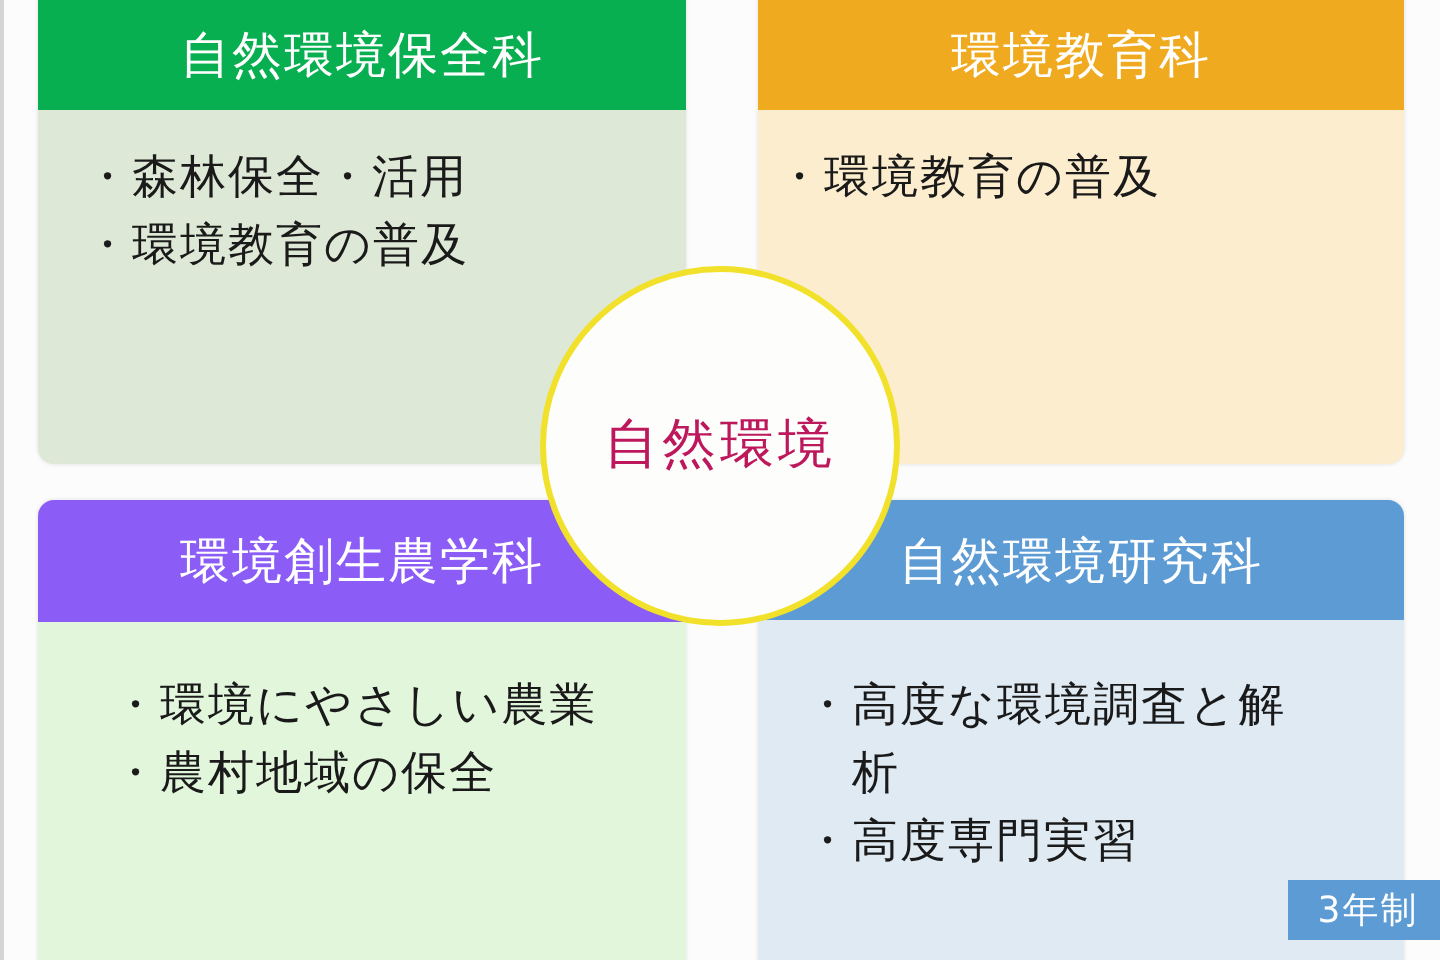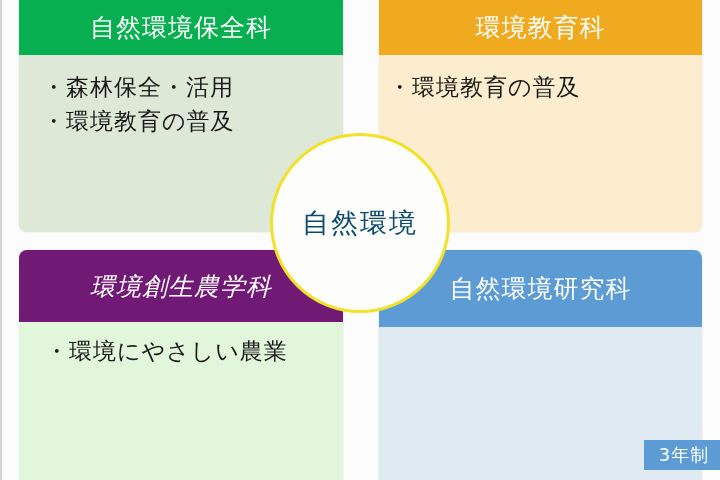--- a/index.html
+++ b/index.html
@@ -14,54 +14,54 @@
     .panel {
       position: absolute; border-radius: 8px; overflow: hidden;
       box-shadow: 0 0 2px rgba(0,0,0,0.12);
     }
     .panel .header {
       color: #ffffff; font-size: 25px; text-align: center; letter-spacing: 1px;
       display: flex; align-items: center; justify-content: center;
     }
     .panel ul {
       list-style: none; margin: 0; padding: 0;
-      font-size: 23px; color: #1a1a1a; letter-spacing: 1px; line-height: 34px; font-family: Liberation Mono, monospace;
+      font-size: 23px; color: #1a1a1a; letter-spacing: 1px; line-height: 34px;
     }
     .panel li { position: relative; padding-left: 26px; }
     .panel li::before {
       content: "・"; position: absolute; left: 2px; top: 0;
     }
     #p1 { left: 19px; top: -8px; width: 324px; height: 240px; background: #dee8d6; }
     #p1 .header { height: 63px; background: #08af50; padding-top: 8px; box-sizing: border-box; }
     #p1 ul { position: absolute; left: 21px; top: 80px; }
 
     #p2 { left: 379px; top: -8px; width: 323px; height: 240px; background: #fbedcd; }
     #p2 .header { height: 63px; background: #f0aa1f; padding-top: 8px; box-sizing: border-box; }
     #p2 ul { position: absolute; left: 7px; top: 80px; }
 
     #p3 { left: 19px; top: 250px; width: 324px; height: 240px; background: #e2f6dc; }
-    #p3 .header { height: 72px; background: #701a75; font-style: italic; }
-    #p3 ul { position: absolute; left: 24px; top: 86px; }
+    #p3 .header { height: 61px; background: #8b5cf6; }
+    #p3 ul { position: absolute; left: 35px; top: 86px; }
 
     #p4 { left: 379px; top: 250px; width: 323px; height: 240px; background: #dfeaf3; }
-    #p4 .header { height: 77px; background: #5c9bd4; }
+    #p4 .header { height: 60px; background: #5c9bd4; }
     #p4 ul { position: absolute; left: 21px; top: 86px; width: 250px; }
     #p4 li.wrap { padding-left: 26px; }
 
     .badge {
       position: absolute; left: 608px; top: 440px; width: 80px; height: 30px;
       background: #5c9bd4; color: #ffffff; font-size: 18px;
       display: flex; align-items: center; justify-content: center; letter-spacing: 1px; margin-left: 36px;
     }
     .circle {
       position: absolute; left: 270px; top: 133px; width: 180px; height: 180px;
       border-radius: 50%; background: #fdfdfc; border: 3px solid #f2e12a;
       box-sizing: border-box;
       display: flex; flex-direction: column; align-items: center; justify-content: center;
-      color: #0c4a6e; font-size: 27px; line-height: 40px; letter-spacing: 2px;
+      color: #be185d; font-size: 27px; line-height: 40px; letter-spacing: 2px;
     }
   </style>
 </head>
 <body>
 
 <div class="edge-left"></div>
 
 <div class="panel" id="p1">
   <div class="header">自然環境保全科</div>
   <ul>
@@ -74,24 +74,29 @@
   <div class="header">環境教育科</div>
   <ul>
     <li>環境教育の普及</li>
   </ul>
 </div>
 
 <div class="panel" id="p3">
   <div class="header">環境創生農学科</div>
   <ul>
     <li>環境にやさしい農業</li>
+    <li>農村地域の保全</li>
   </ul>
 </div>
 
 <div class="panel" id="p4">
   <div class="header">自然環境研究科</div>
+  <ul>
+    <li class="wrap">高度な環境調査と解析</li>
+    <li>高度専門実習</li>
+  </ul>
 </div>
 
 <div class="badge">3年制</div>
 
 <div class="circle">
   <div>自然環境</div>
 </div>
 
 </body></html>

